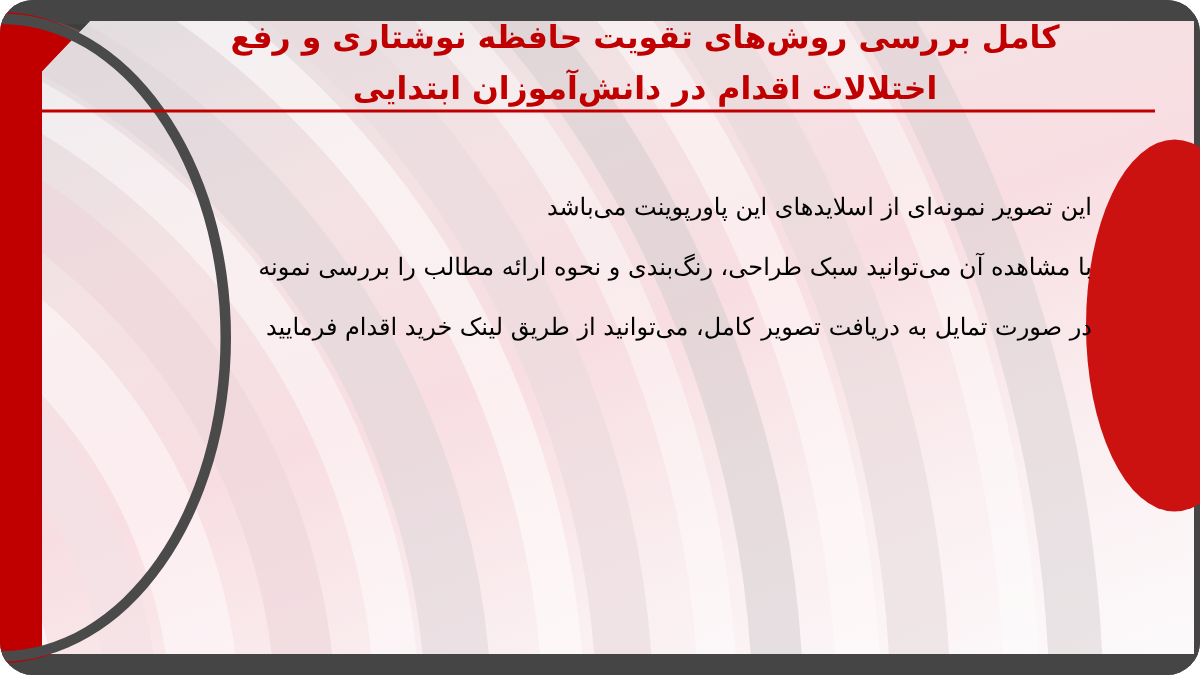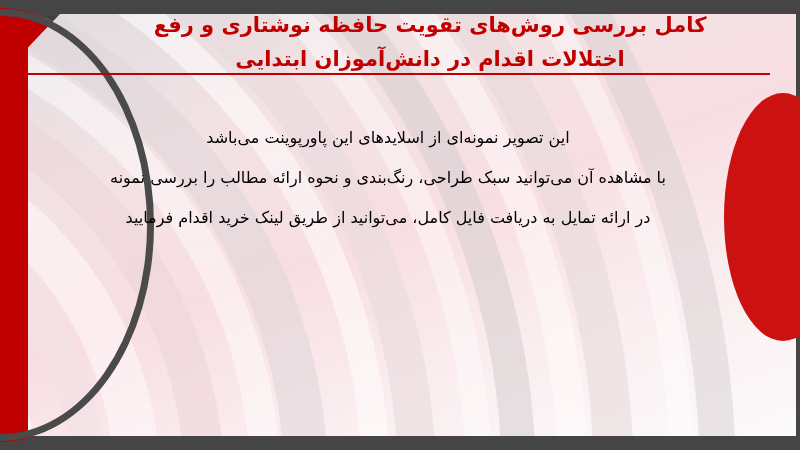--- a/index.html
+++ b/index.html
@@ -7,20 +7,21 @@
     padding: 0;
     background: #ffffff;
   }
   .slide {
     position: relative;
     width: 800px;
     height: 450px;
     overflow: hidden;
     background: #3f3f3f;
     font-family: "DejaVu Sans", sans-serif;
+    border-radius: 22px;
   }
 
   
   .frame-top,
   .frame-bottom {
     position: absolute;
     left: 0;
     width: 800px;
     height: 16px;
     background: #454545;
@@ -154,23 +155,23 @@
     left: 25px;
     right: 30px;
     top: 73px;
     height: 2px;
     background: #C00000;
   }
 
   .body-block {
     position: absolute;
     top: 118px;
-    left: 68px;
+    left: 88px;
     width: 640px;
-    text-align: center;
+    text-align: right;
   }
   .body-line {
     color: #000000;
     font-size: 16px;
     line-height: 40px;
     white-space: nowrap;
   }
 </style>
 </head>
 <body>
@@ -211,17 +212,17 @@
 
     <div class="title-block">
       <div class="title-line">کامل بررسی روش‌های تقویت حافظه نوشتاری و رفع</div>
       <div class="title-line">اختلالات اقدام در دانش‌آموزان ابتدایی</div>
     </div>
     <div class="title-rule"></div>
 
     <div class="body-block">
       <div class="body-line">این تصویر نمونه‌ای از اسلایدهای این پاورپوینت می‌باشد</div>
       <div class="body-line">با مشاهده آن می‌توانید سبک طراحی، رنگ‌بندی و نحوه ارائه مطالب را بررسی نمونه</div>
-      <div class="body-line">در ارائه تمایل به دریافت فایل کامل، می‌توانید از طریق لینک خرید اقدام فرمایید</div>
+      <div class="body-line">در صورت تمایل به دریافت تصویر کامل، می‌توانید از طریق لینک خرید اقدام فرمایید</div>
     </div>
 
   </div>
 </div>
 
 </body></html>

